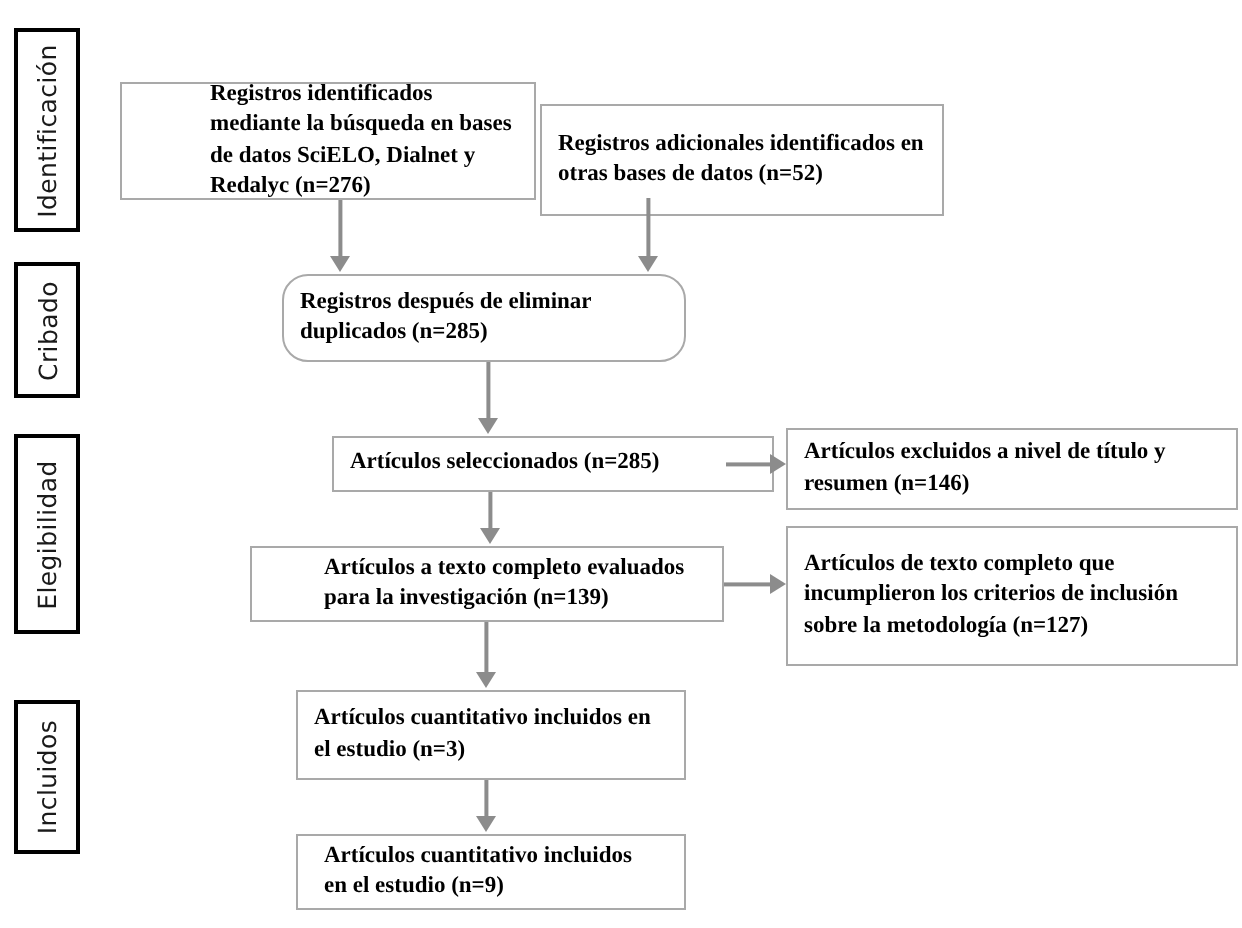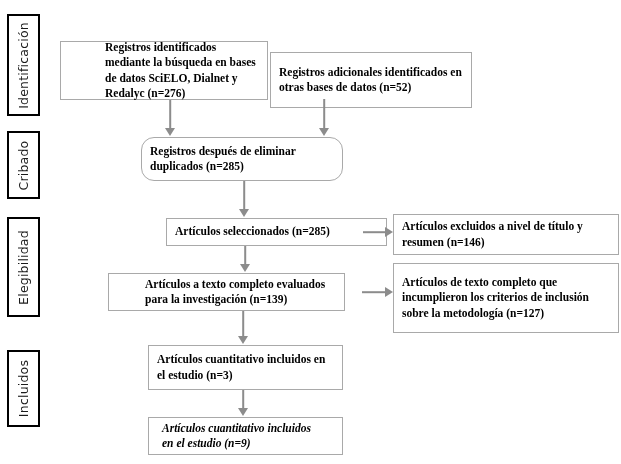--- a/index.html
+++ b/index.html
@@ -45,25 +45,25 @@
     font-weight: bold;
     font-size: 11.5px;
     line-height: 1.32;
     color: #000000;
     padding: 4px 8px;
   }
   #box-identified     { left: 60px;  top: 41px;  width: 208px; height: 59px; padding-left: 44px; }
   #box-additional     { left: 270px; top: 52px;  width: 202px; height: 56px; }
   #box-deduplicated   { left: 141px; top: 137px; width: 202px; height: 44px; border-radius: 13px; }
   #box-screened       { left: 142px; top: 218px; width: 221px; height: 28px; margin-left: 24px; }
-  #box-fulltext       { left: 108px; top: 273px; width: 237px; height: 38px; padding-left: 36px; }
+  #box-fulltext       { left: 125px; top: 273px; width: 237px; height: 38px; padding-left: 36px; }
   #box-excluded-title { left: 393px; top: 214px; width: 226px; height: 41px; align-items: center; }
   #box-excluded-full  { left: 393px; top: 263px; width: 226px; height: 70px; padding-right: 24px; }
   #box-included-3     { left: 148px; top: 345px; width: 195px; height: 45px; justify-content: center; }
-  #box-included-9     { left: 148px; top: 417px; width: 195px; height: 38px; padding-left: 13px; padding-right: 20px; font-style: italic; }
+  #box-included-9     { left: 148px; top: 417px; width: 195px; height: 38px; padding-left: 13px; padding-right: 20px; }
 
   
   .varrow { position: absolute; width: 10px; }
   .varrow .aline {
     position: absolute; left: 50%; transform: translateX(-50%);
     top: 0; bottom: 6px; width: 1.6px; background: #8c8c8c;
   }
   .varrow .ahead {
     position: absolute; left: 50%; transform: translateX(-50%);
     bottom: 0; width: 0; height: 0;

